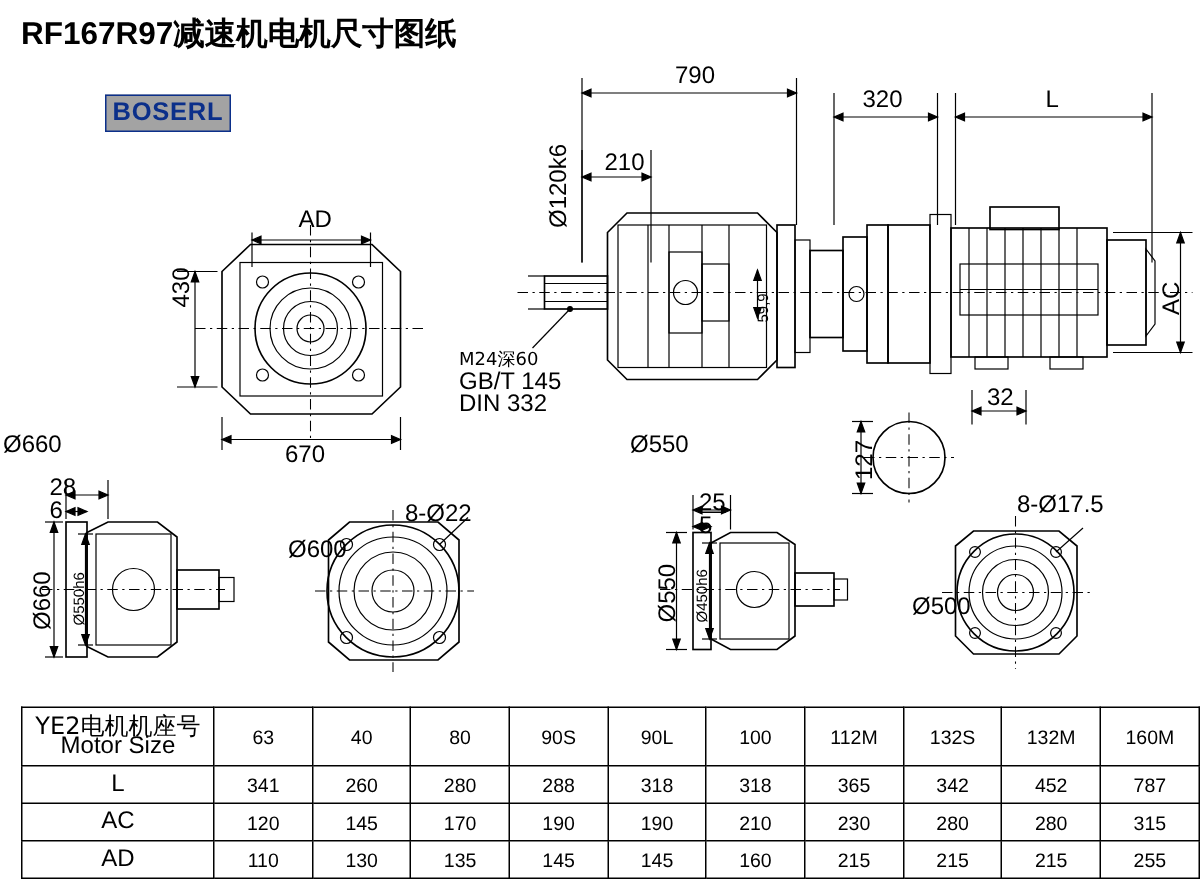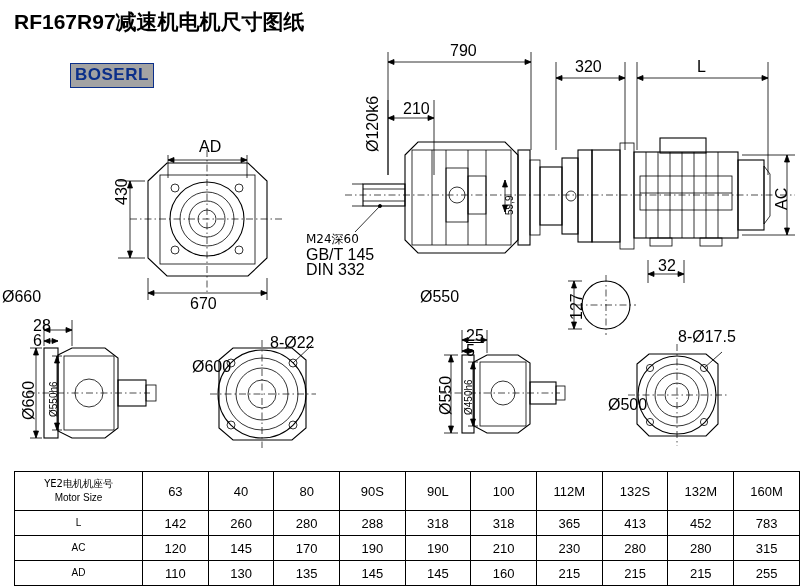--- a/index.html
+++ b/index.html
@@ -40,21 +40,21 @@
   }
   table.spec td{
     border:1px solid #000;
     text-align:center;
     height:24px;
     padding:0 4px;
     font-family:"Liberation Sans", sans-serif;
   }
   table.spec td.hdr{
     width:120px;
-    font-size:10px;
+    font-size:16px;
     line-height:14px;
   }
   table.spec td.val{width:57px;}
   table.spec tr.head td{height:38px;font-weight:normal;}
   .cn{font-family:"DejaVu Sans", sans-serif;}
   svg{position:absolute;left:0;top:0;}
   .l{stroke:#000;fill:none;}
   .thin{stroke-width:0.8;}
   .med{stroke-width:1.1;}
   .dash{stroke-dasharray:7 3 1.5 3;stroke-width:0.7;}
@@ -361,30 +361,30 @@
         <td class="val">90S</td>
         <td class="val">90L</td>
         <td class="val">100</td>
         <td class="val">112M</td>
         <td class="val">132S</td>
         <td class="val">132M</td>
         <td class="val">160M</td>
       </tr>
       <tr>
         <td class="hdr">L</td>
-        <td class="val">142</td>
+        <td class="val">341</td>
         <td class="val">260</td>
         <td class="val">280</td>
         <td class="val">288</td>
         <td class="val">318</td>
         <td class="val">318</td>
         <td class="val">365</td>
-        <td class="val">413</td>
+        <td class="val">342</td>
         <td class="val">452</td>
-        <td class="val">783</td>
+        <td class="val">787</td>
       </tr>
       <tr>
         <td class="hdr">AC</td>
         <td class="val">120</td>
         <td class="val">145</td>
         <td class="val">170</td>
         <td class="val">190</td>
         <td class="val">190</td>
         <td class="val">210</td>
         <td class="val">230</td>

